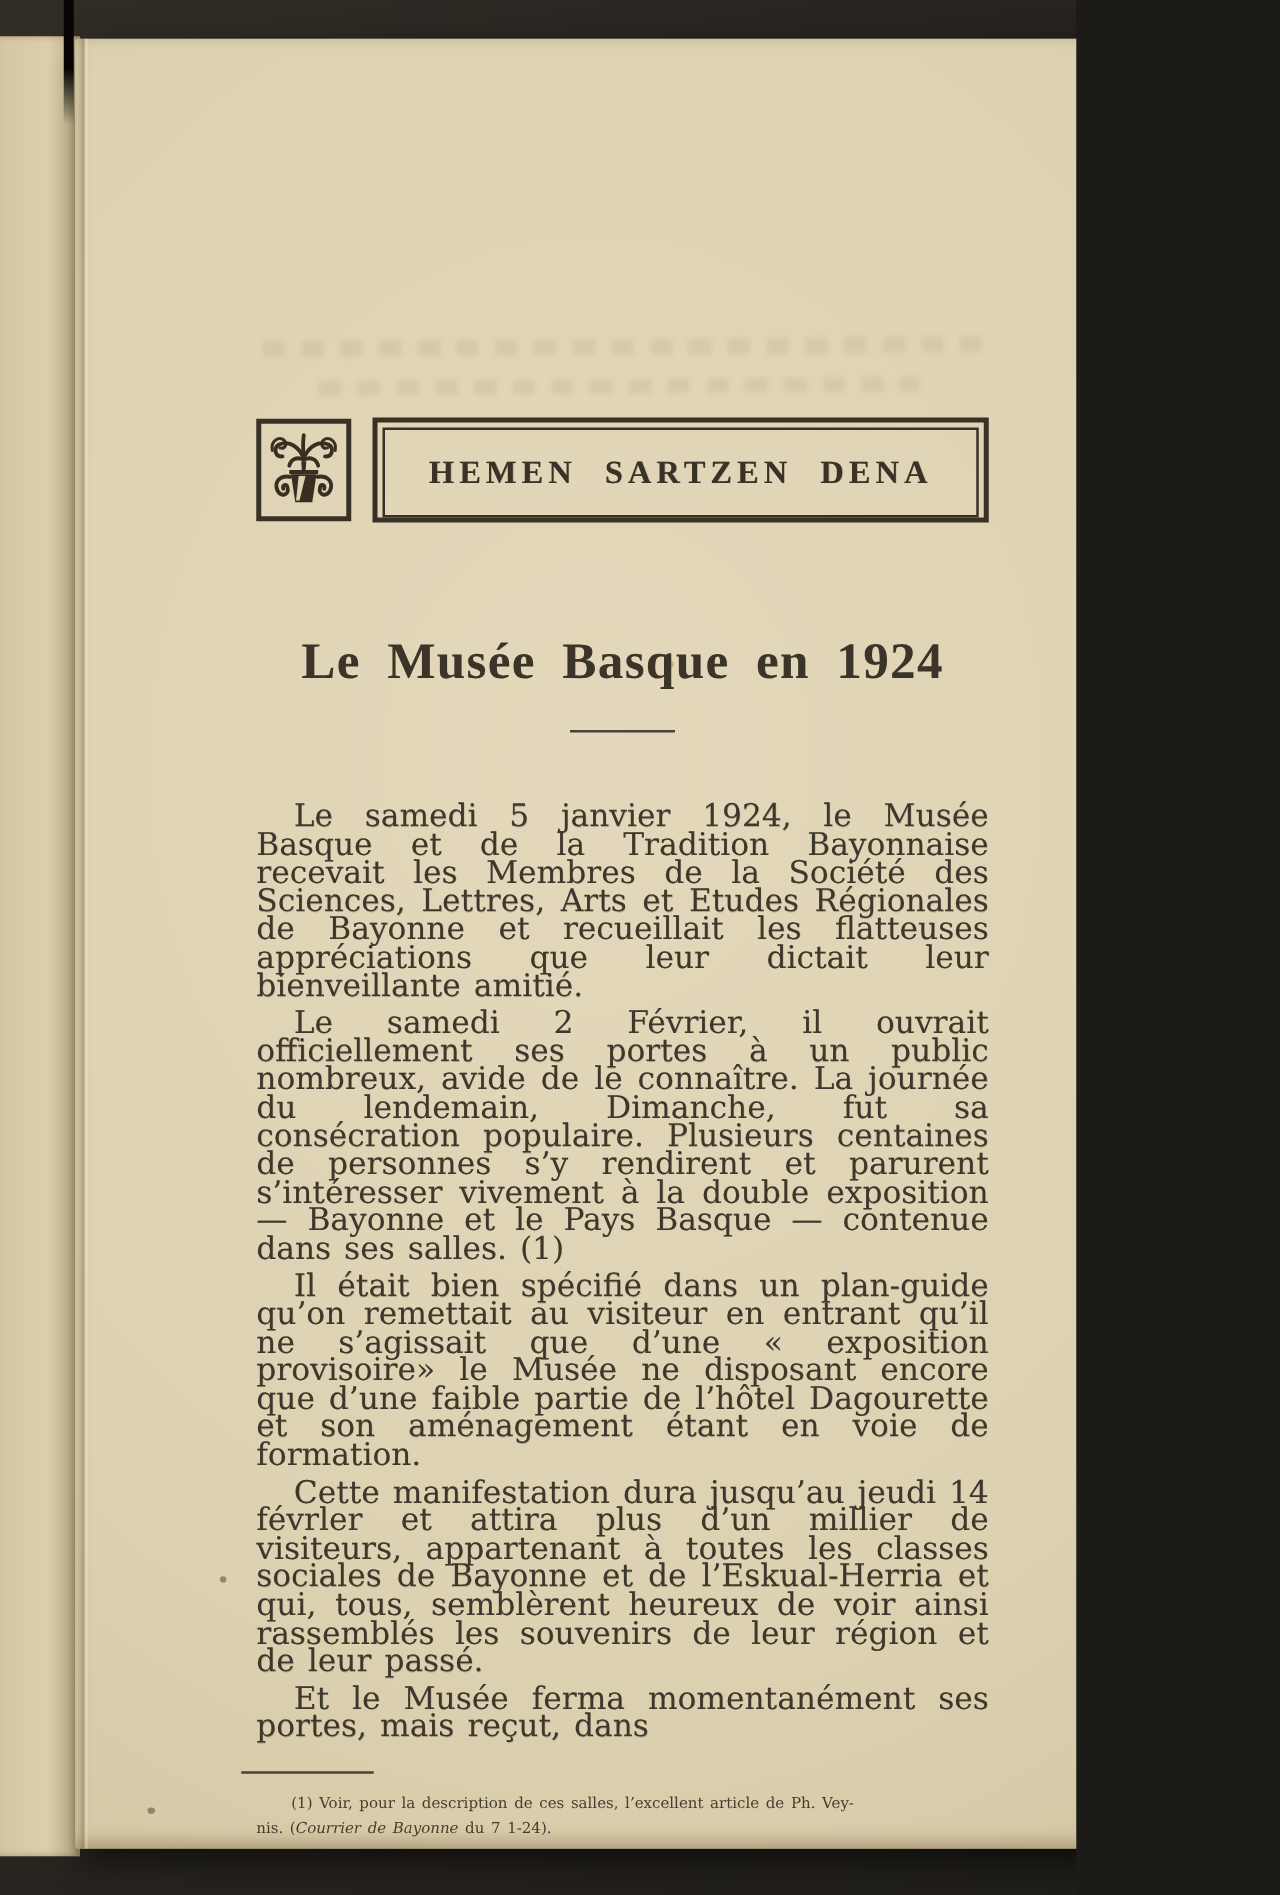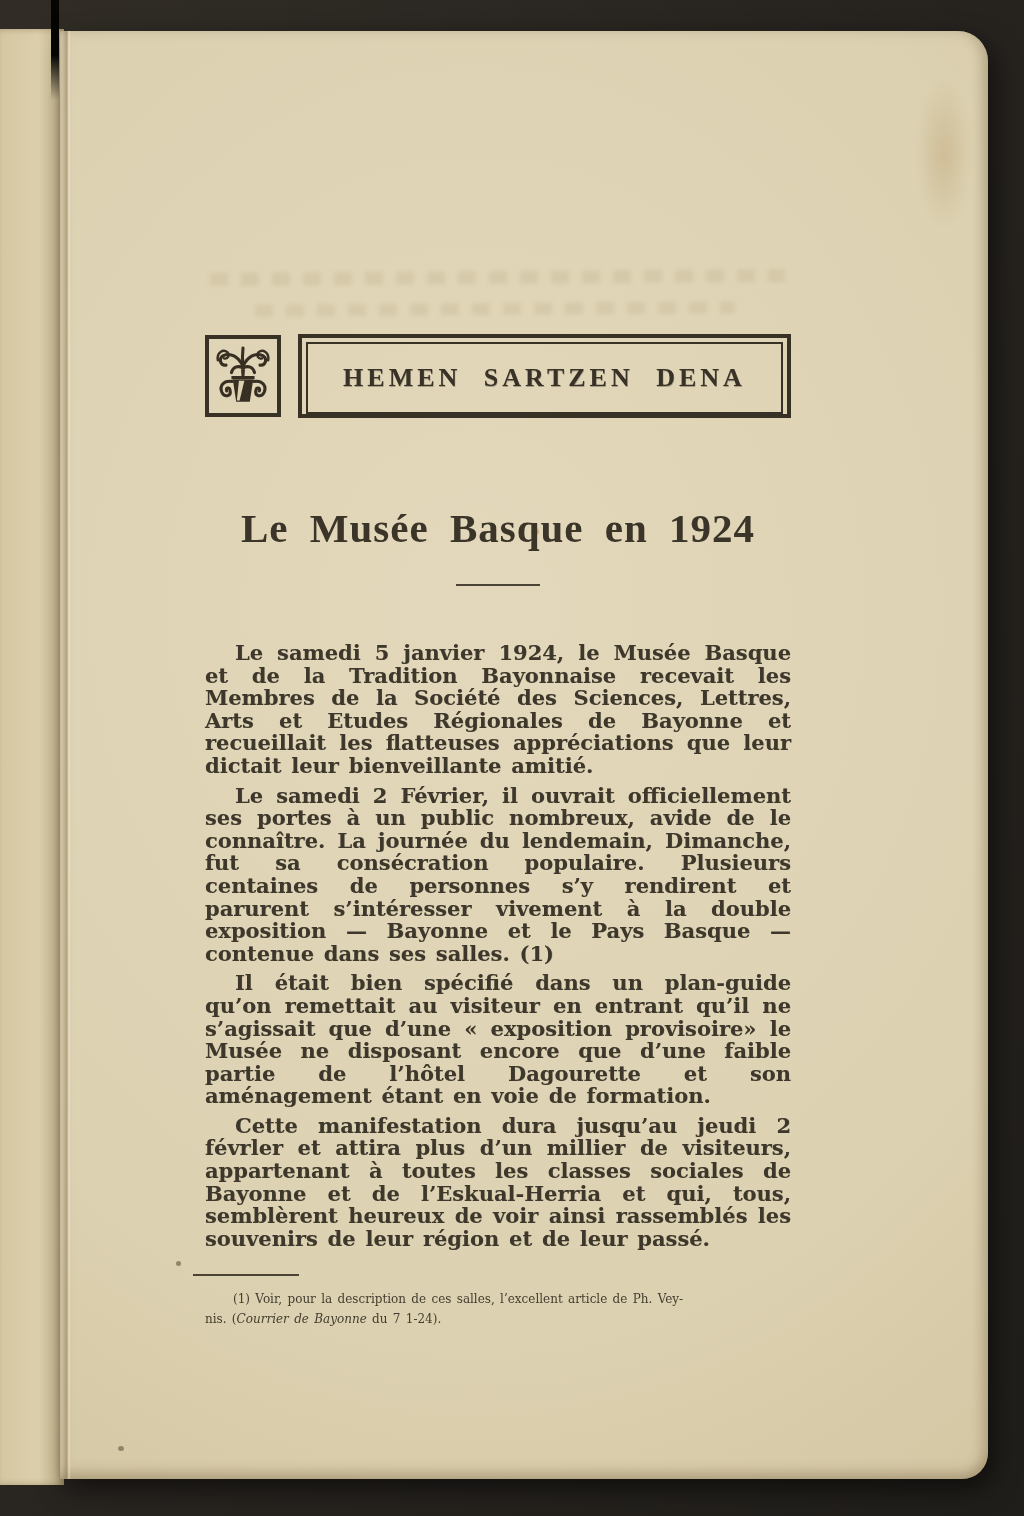--- a/index.html
+++ b/index.html
@@ -1,18 +1,18 @@
 <!DOCTYPE html>
 <html><head>
 <meta charset="utf-8">
 <title>Le Musée Basque en 1924</title>
 <style>
   html,body{margin:0;padding:0;background:#1d1b17;}
   .scene{
-    position:relative;width:1024px;height:1516px;overflow:hidden;
+    position:relative;width:861px;height:1516px;overflow:hidden;
     background:linear-gradient(115deg,#312d26 0%,#282420 45%,#201e1a 100%);
     font-family:"DejaVu Serif",serif;
   }
   
   .under-page{
     position:absolute;left:0;top:29px;width:64px;height:1456px;
     background:linear-gradient(90deg,#d5c7a2,#dccfab 60%,#c7b78e 98%);
     box-shadow:inset -4px 0 6px rgba(80,60,30,.35);
   }
   .spine-slit{
@@ -62,23 +62,23 @@
     letter-spacing:4px;word-spacing:12px;color:#383227;white-space:nowrap;
     text-shadow:.5px .5px 0 rgba(56,50,39,.35);}
 
   
   .title{margin:86px 0 12px;text-align:center;font-family:"Liberation Serif",serif;font-weight:700;
     font-size:41px;line-height:48px;letter-spacing:1px;word-spacing:10px;color:#3a3429;}
   .title-rule{width:84px;height:2px;background:#4a4336;margin:32px auto 0;}
 
   
   .paragraphs{margin-top:56px;}
-  .body-par{margin:0 0 7px;font-size:21px;line-height:22.6px;text-align:justify;
+  .body-par{margin:0 0 7px;font-size:25px;line-height:22.6px;text-align:justify;
     text-indent:30px;word-spacing:2.5px;color:#3e382c;
-    text-shadow:.3px .3px 0 rgba(62,56,44,.3);font-weight:bold;}
+    text-shadow:.3px .3px 0 rgba(62,56,44,.3);}
 
   
   .footnote-rule{width:106px;height:2px;background:#4a4336;margin:24px 0 0 -12px;}
   .footnote{margin:13px 0 0;font-size:12px;line-height:20px;color:#433d30;
     text-indent:28px;word-spacing:1.5px;}
   .footnote i{font-style:italic;text-align:center;}
 </style>
 </head>
 <body>
 
@@ -122,21 +122,22 @@
         </div>
       </div>
 
       <h1 class="title">Le Musée Basque en 1924</h1>
       <div class="title-rule"></div>
 
       <div class="paragraphs">
         <p class="body-par">Le samedi 5 janvier 1924, le Musée Basque et de la Tradition Bayonnaise recevait les Membres de la Société des Sciences, Lettres, Arts et Etudes Régionales de Bayonne et recueillait les flatteuses appréciations que leur dictait leur bienveillante amitié.</p>
         <p class="body-par">Le samedi 2 Février, il ouvrait officiellement ses portes à un public nombreux, avide de le connaître. La journée du lendemain, Dimanche, fut sa consécration populaire. Plusieurs centaines de personnes s’y rendirent et parurent s’intéresser vivement à la double exposition — Bayonne et le Pays Basque — contenue dans ses salles. (1)</p>
         <p class="body-par">Il était bien spécifié dans un plan-guide qu’on remettait au visiteur en entrant qu’il ne s’agissait que d’une « exposition provisoire» le Musée ne disposant encore que d’une faible partie de l’hôtel Dagourette et son aménagement étant en voie de formation.</p>
-        <p class="body-par">Cette manifestation dura jusqu’au jeudi 2 févrler et attira plus d’un millier de visiteurs, appartenant à toutes les classes sociales de Bayonne et de l’Eskual-Herria et qui, tous, semblèrent heureux de voir ainsi rassemblés les souvenirs de leur région et de leur passé.</p>
+        <p class="body-par">Cette manifestation dura jusqu’au jeudi 14 févrler et attira plus d’un millier de visiteurs, appartenant à toutes les classes sociales de Bayonne et de l’Eskual-Herria et qui, tous, semblèrent heureux de voir ainsi rassemblés les souvenirs de leur région et de leur passé.</p>
+        <p class="body-par">Et le Musée ferma momentanément ses portes, mais reçut, dans</p>
       </div>
 
       <div class="footnote-rule"></div>
       <p class="footnote"><span>(1) Voir, pour la description de ces salles, l’excellent article de Ph. Vey-</span><br><span>nis. (</span><i>Courrier de Bayonne</i><span> du 7 1-24).</span></p>
 
     </div>
   </div>
 </div>
 
 </body></html>

